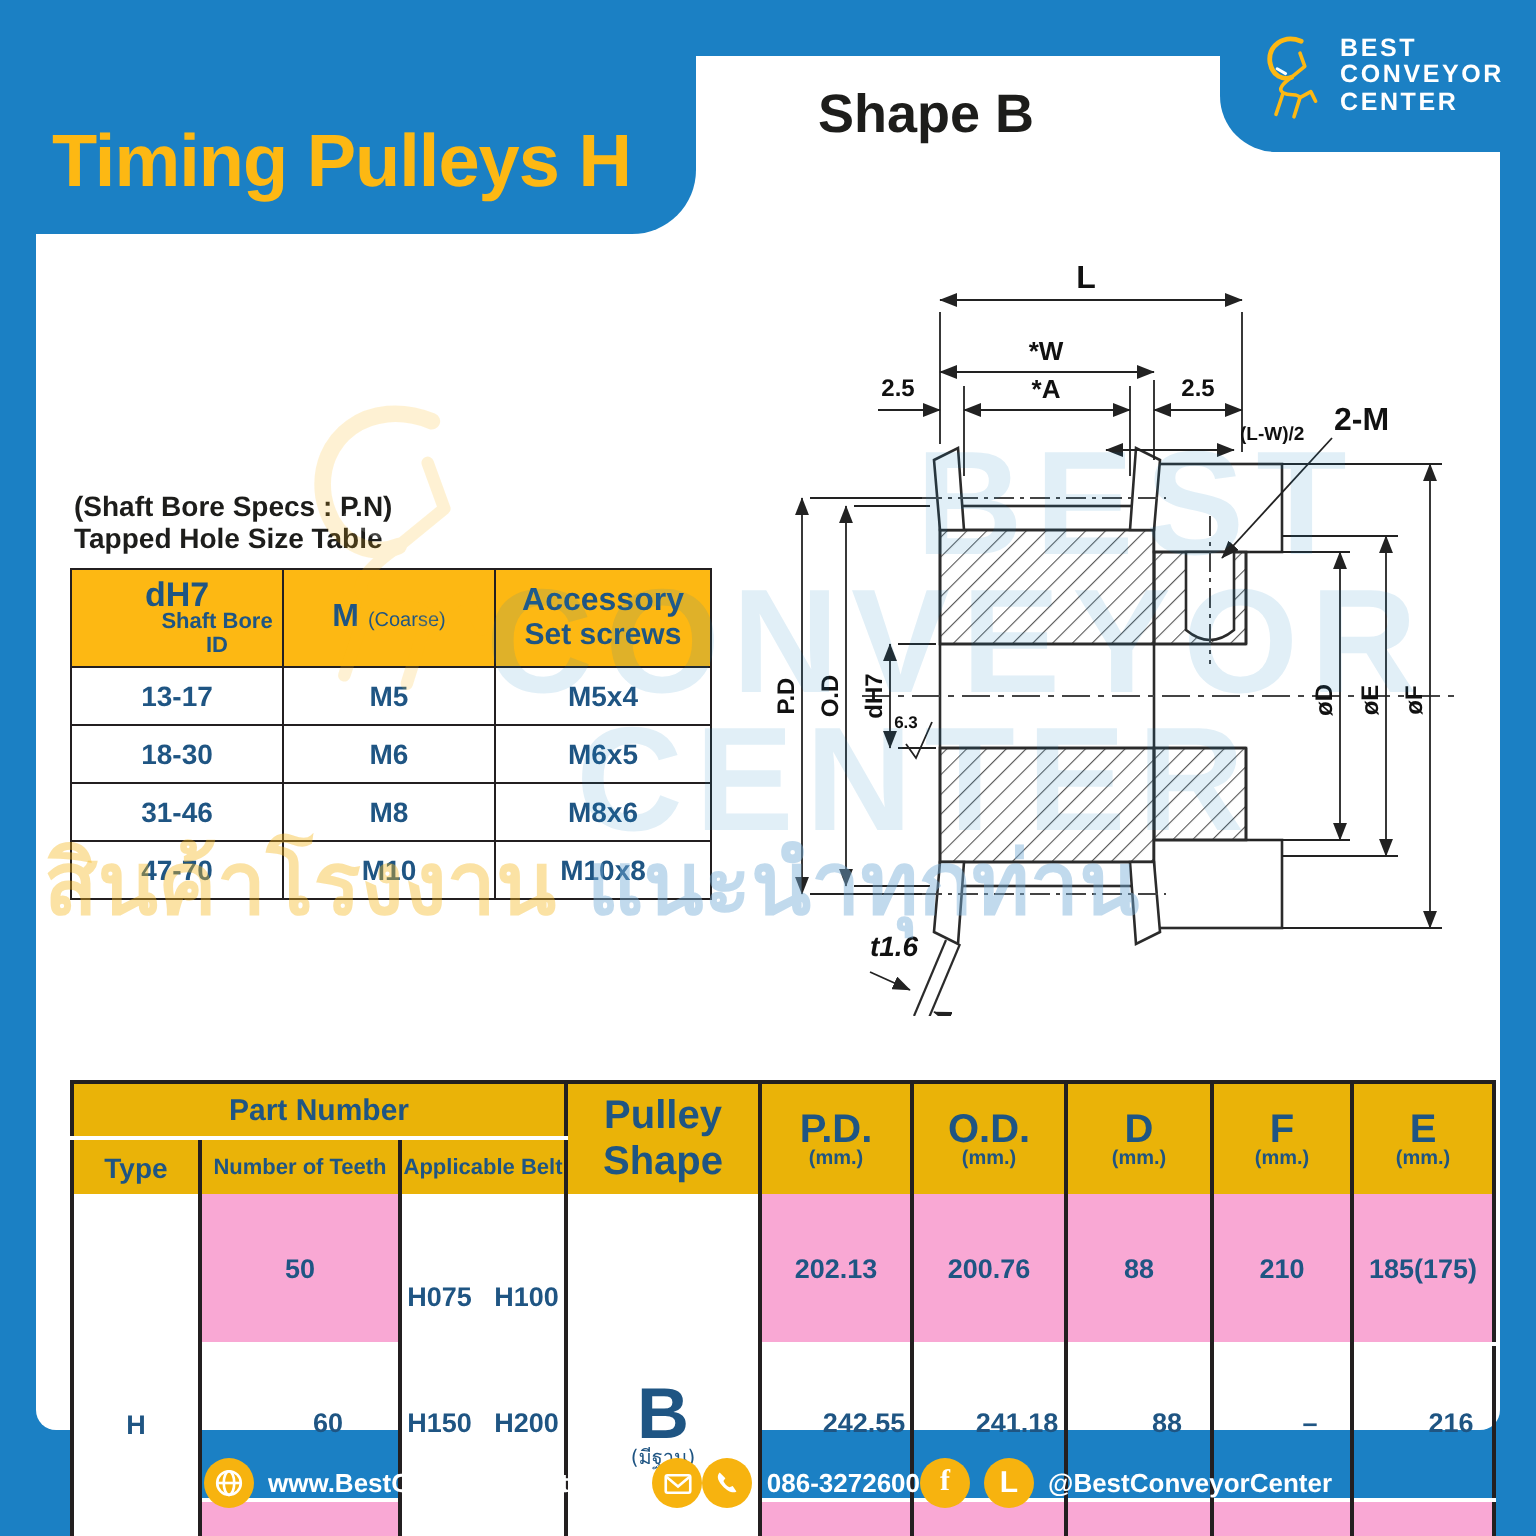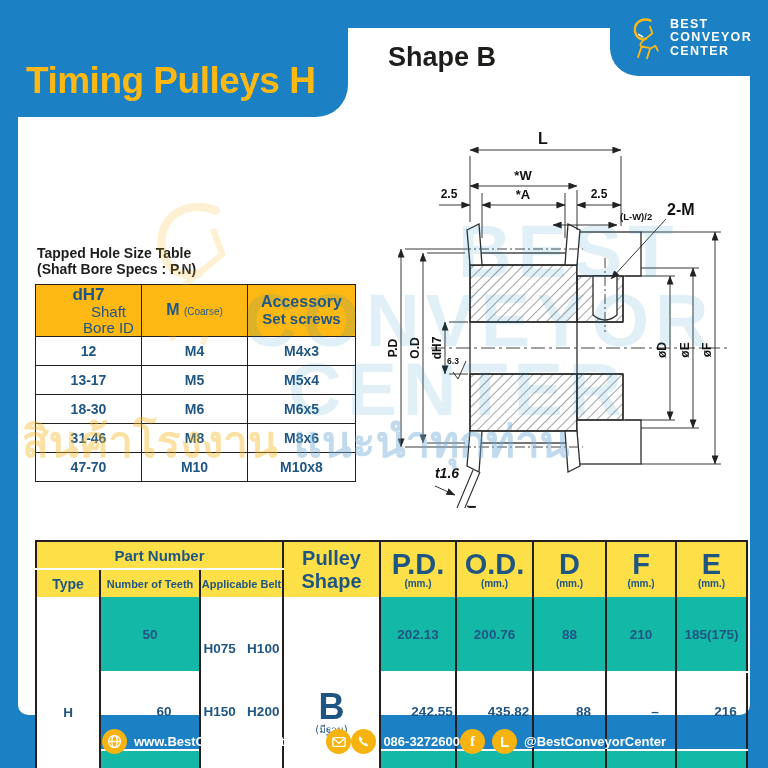--- a/index.html
+++ b/index.html
@@ -5,55 +5,55 @@
   html,body{margin:0;padding:0;}
   body{
     width:768px;height:768px;position:relative;overflow:hidden;
     background:#1b80c4;
     font-family:"Liberation Sans",sans-serif;
   }
   .panel{position:absolute;left:18px;top:28px;width:732px;height:687px;background:#ffffff;border-radius:10px;}
   
   .head-block{position:absolute;left:0;top:0;width:348px;height:117px;background:#1b80c4;border-bottom-right-radius:32px;}
   .page-title{position:absolute;left:26px;top:60px;font-size:37px;font-weight:800;letter-spacing:-0.5px;color:#fdb813;white-space:nowrap;}
-  .shape-title{position:absolute;left:388px;top:42px;font-size:27px;font-weight:800;color:#1d1d1b;}
+  .shape-title{position:absolute;left:409px;top:42px;font-size:27px;font-weight:800;color:#1d1d1b;}
   .logo-box{position:absolute;right:0;top:0;width:158px;height:76px;background:#1b80c4;border-bottom-left-radius:28px;display:flex;align-items:center;justify-content:center;gap:8px;}
   .logo-text{color:#ffffff;font-weight:700;font-size:12.5px;letter-spacing:1.3px;line-height:1.08;}
   
   .wm{position:absolute;left:18px;top:28px;width:732px;height:687px;overflow:hidden;pointer-events:none;z-index:40;}
   .wm-latin{position:absolute;left:225px;top:190px;font-weight:800;font-size:74px;line-height:0.93;letter-spacing:6px;color:rgba(27,128,196,0.13);white-space:nowrap;}
   .wm-latin .l1{margin-left:215px;}
   .wm-latin .l3{margin-left:45px;}
   .wm-thai{position:absolute;left:4px;top:378px;font-family:"DejaVu Sans",sans-serif;font-weight:700;font-size:44px;white-space:nowrap;}
   .wm-thai .y{color:rgba(245,183,28,0.40);}
   .wm-thai .b{color:rgba(118,174,214,0.45);text-align:right;}
   .wm-goat{position:absolute;left:75px;top:168px;opacity:0.18;}
   
   .tap-caption{position:absolute;left:37px;top:245px;font-size:14px;font-weight:800;color:#1d1d1b;line-height:1.15;z-index:20;}
   table.tapped{position:absolute;left:35px;top:284px;width:320px;border-collapse:collapse;z-index:20;table-layout:fixed;}
   table.tapped th,table.tapped td{border:1.7px solid #231f20;text-align:center;vertical-align:middle;}
   table.tapped th{background:#fdb813;color:#1f5583;height:46px;line-height:1.05;}
   table.tapped td{height:26px;background:transparent;color:#1f5583;font-weight:700;font-size:14px;}
   .th-main{font-size:17px;font-weight:800;display:block;}
-  .th-sub{font-size:15px;font-weight:400;display:block;margin-left:40px;}
+  .th-sub{font-size:11px;font-weight:700;display:block;margin-left:40px;}
   .th-inline-main{font-size:16px;font-weight:800;}
   .th-inline-sub{font-size:10px;font-weight:400;}
   
   .draw{position:absolute;left:383px;top:118px;z-index:20;}
   
   table.spec{position:absolute;left:35px;top:540px;width:711px;border-collapse:collapse;z-index:20;table-layout:fixed;border:2.5px solid #231f20;}
   table.spec th,table.spec td{border-left:2px solid #231f20;text-align:center;vertical-align:middle;padding:0;}
-  table.spec th{background:#fde047;color:#1f5583;}
+  table.spec th{background:#eab308;color:#1f5583;}
   table.spec .pn{border-bottom:2px solid #ffffff;font-size:15px;font-weight:800;height:26px;}
   table.spec .h2{height:27px;font-weight:800;}
   table.spec .vh{line-height:1.0;}
-  table.spec .vh .big{font-size:29px;font-weight:800;display:block;}
+  table.spec .vh .big{font-size:20px;font-weight:800;display:block;}
   table.spec .vh .mm{font-size:10px;font-weight:700;display:block;}
   table.spec td{color:#1f5583;font-weight:700;font-size:13.5px;height:24px;}
-  table.spec td.gray{background:#14b8a6;}
+  table.spec td.gray{background:#f9a8d4;}
   table.spec tr.sep td{border-top:2.5px solid #ffffff;padding-left:28px;}
   td.typecell{font-size:46px;font-weight:800;color:#1f5583;background:#fff;}
   td.beltcell{background:#fff;text-align:left;padding-left:7px;font-size:12px;line-height:1.55;white-space:pre;}
   td.shapecell{background:#fff;line-height:1.0;}
   td.shapecell .big{font-size:36px;font-weight:800;display:block;}
   td.shapecell .sub{font-family:"DejaVu Sans",sans-serif;font-size:10px;font-weight:400;display:block;}
   
   .footer{position:absolute;left:0;bottom:0;width:768px;height:53px;display:flex;justify-content:center;gap:0;z-index:50;}
   .fitem{display:flex;align-items:center;gap:7px;color:#ffffff;font-weight:700;font-size:13px;white-space:nowrap;}
   .circ{width:25px;height:25px;border-radius:50%;background:#f7b30f;display:flex;align-items:center;justify-content:center;flex:0 0 auto;color:#fff;font-weight:800;font-size:15px;}
@@ -86,22 +86,22 @@
       <use href="#goat"></use>
     </svg>
   <div class="logo-text">
     <div>BEST</div>
     <div>CONVEYOR</div>
     <div>CENTER</div>
   </div>
 </div>
 
 <div class="tap-caption">
+  <div>(Shaft Bore Specs : P.N)</div>
   <div>Tapped Hole Size Table</div>
-  <div>(Shaft Bore Specs : P.N)</div>
 </div>
 
 <table class="tapped">
   <colgroup>
       <col style="width:106px">
       <col style="width:106px">
       <col style="width:108px">
     </colgroup>
   <tbody>
       <tr>
@@ -110,25 +110,20 @@
       <span class="th-sub">Shaft Bore ID</span>
     </th>
     <th>
       <span class="th-inline-main">M</span>
       <span class="th-inline-sub">(Coarse)</span>
     </th>
     <th>
       <span class="th-main" style="font-size:16px">Accessory</span>
       <span class="th-main" style="font-size:15px">Set screws</span>
     </th>
-  </tr>
-  <tr>
-    <td>12</td>
-    <td>M4</td>
-    <td>M4x3</td>
   </tr>
   <tr>
     <td>13-17</td>
     <td>M5</td>
     <td>M5x4</td>
   </tr>
   <tr>
     <td>18-30</td>
     <td>M6</td>
     <td>M6x5</td>
@@ -317,21 +312,21 @@
     </td>
     <td class="gray">202.13</td>
     <td class="gray">200.76</td>
     <td class="gray">88</td>
     <td class="gray">210</td>
     <td class="gray">185(175)</td>
   </tr>
   <tr class="sep">
     <td>60</td>
     <td>242.55</td>
-    <td>435.82</td>
+    <td>241.18</td>
     <td>88</td>
     <td>–</td>
     <td>216</td>
   </tr>
   <tr class="sep">
     <td class="gray">72</td>
     <td class="gray">291.06</td>
     <td class="gray">289.69</td>
     <td class="gray">88</td>
     <td class="gray">–</td>

